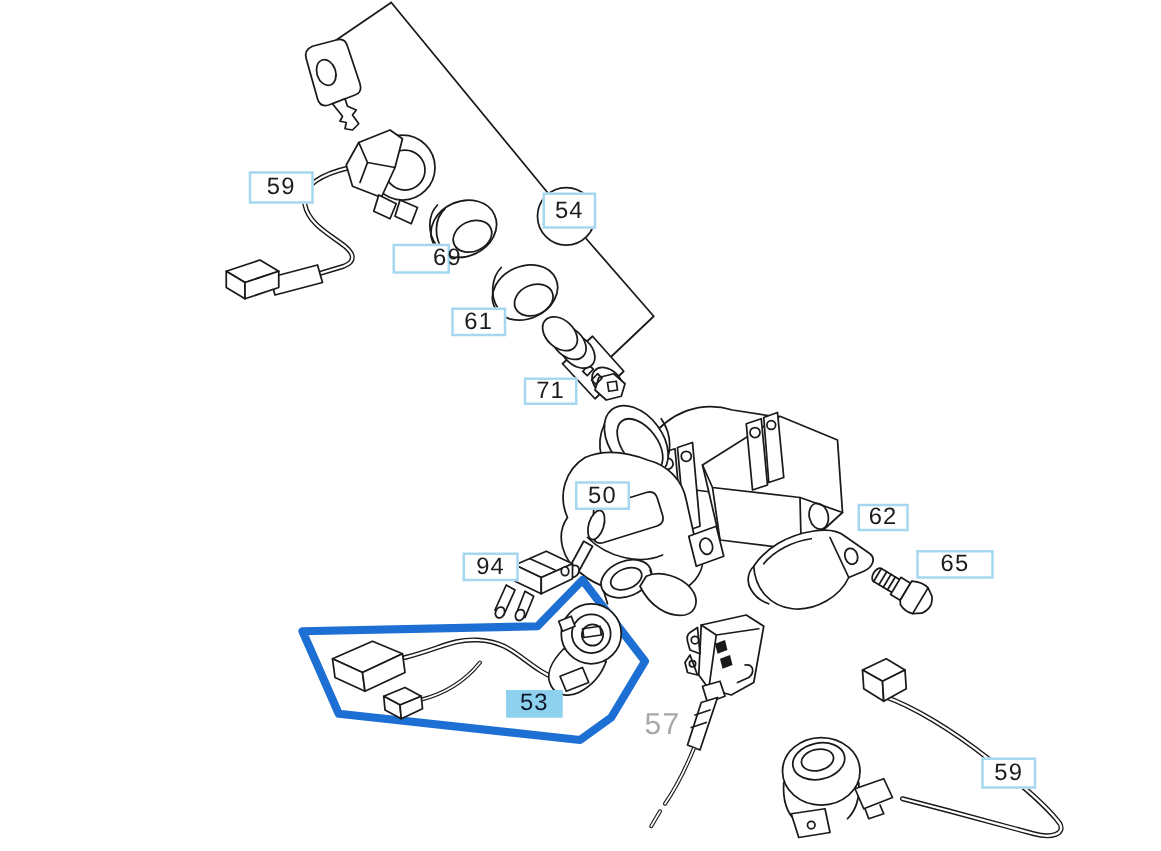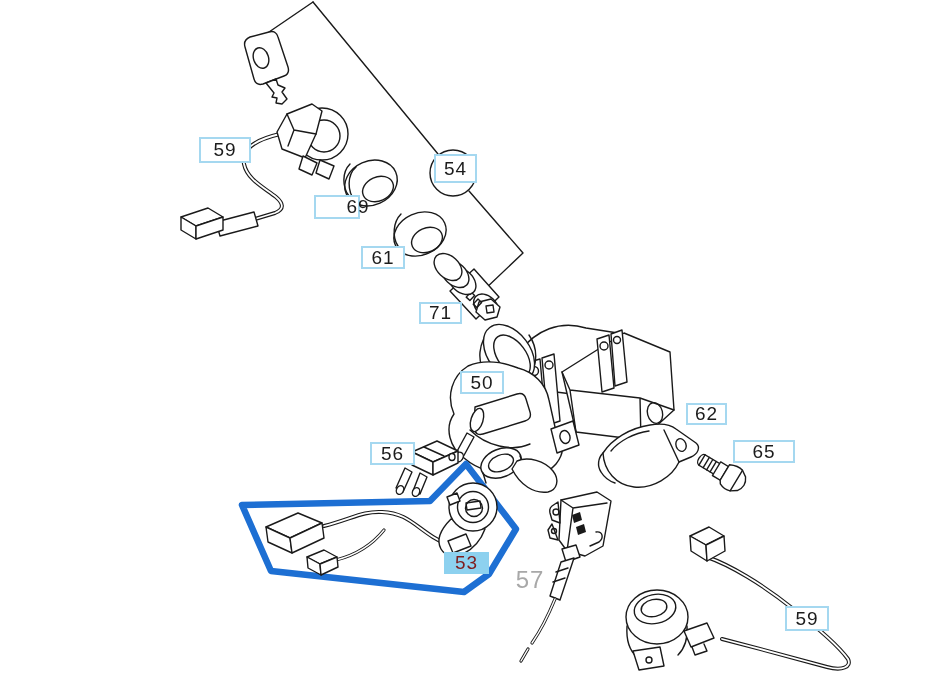--- a/index.html
+++ b/index.html
@@ -18,21 +18,21 @@
   svg.artwork .wire-i { stroke:#ffffff; stroke-width:1.8; fill:none; }
   svg.artwork .wire-o2 { stroke-width:3.2; fill:none; }
   svg.artwork .wire-i2 { stroke:#ffffff; stroke-width:1.4; fill:none; }
   svg.artwork .blue-outline { stroke:#1d6fd3; stroke-width:6.5; fill:none; stroke-linejoin:round; }
   .part-label {
     position:absolute; display:flex; align-items:center; justify-content:center;
     background:#ffffff; border:2px solid #a5d8f0; color:#1c1c1c;
     font-size:19px; letter-spacing:1px; box-sizing:border-box; cursor:pointer;
     user-select:none;
   }
-  .part-label--highlight { background:#8dd1ef; border-color:#8dd1ef; color:#7f1d1d;margin-left:39px; }
+  .part-label--highlight { background:#8dd1ef; border-color:#8dd1ef; color:#0f172a; }
   .part-label--muted { background:transparent; border-color:transparent; color:#a8a8a8; cursor:default; }
 </style>
 </head>
 <body>
 
 <div class="stage">
 
   <svg class="artwork" width="929" height="681" viewBox="0 0 929 681">
 
     <g>
@@ -220,23 +220,23 @@
   <div class="part-label" style="left:199px; top:137px; width:52px; height:26px;">59</div>
 
   <div class="part-label" style="left:314px; top:195px; width:44px; height:24px;padding-left:42px;">69</div>
 
   <div class="part-label" style="left:361px; top:246px; width:44px; height:23px;">61</div>
 
   <div class="part-label" style="left:419px; top:302px; width:43px; height:22px;text-align:right;">71</div>
 
   <div class="part-label" style="left:434px; top:154px; width:43px; height:29px;">54</div>
 
-  <div class="part-label" style="left:460px; top:371px; width:44px; height:23px;">50</div>
-
-  <div class="part-label" style="left:370px; top:442px; width:45px; height:23px;">56</div>
+  <div class="part-label" style="left:460px; top:385px; width:44px; height:23px;">50</div>
+
+  <div class="part-label" style="left:370px; top:442px; width:45px; height:23px;">94</div>
 
   <div class="part-label" style="left:686px; top:403px; width:41px; height:22px;">62</div>
 
   <div class="part-label" style="left:733px; top:440px; width:62px; height:23px;">65</div>
 
   <div class="part-label part-label--highlight" style="left:405px; top:552px; width:45px; height:22px;">53</div>
 
   <div class="part-label part-label--muted" style="left:514px; top:569px; width:32px; height:22px; font-size:24px;">57</div>
 
   <div class="part-label" style="left:785px; top:606px; width:44px; height:25px;">59</div>

